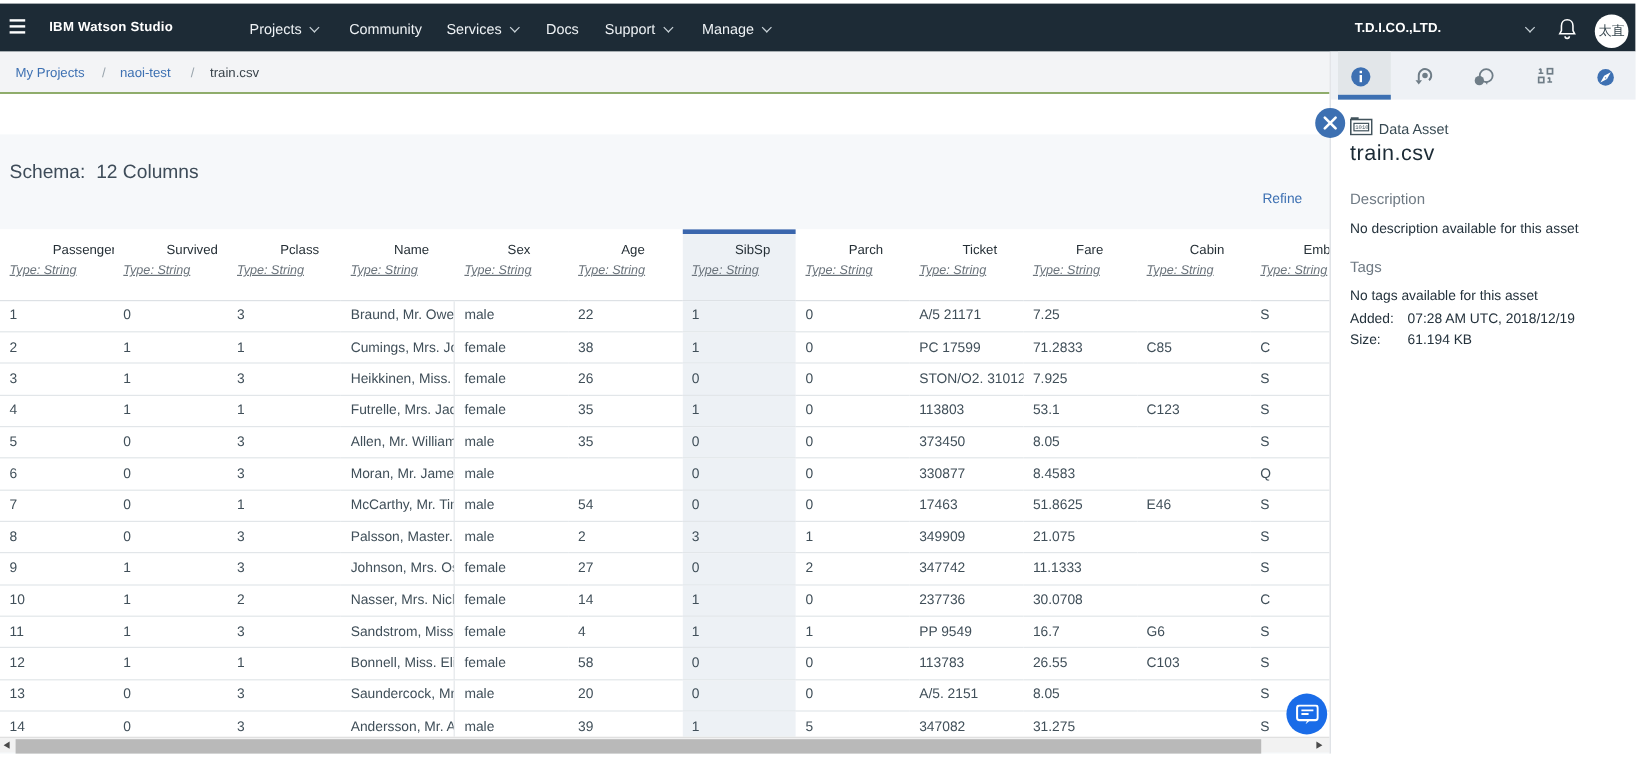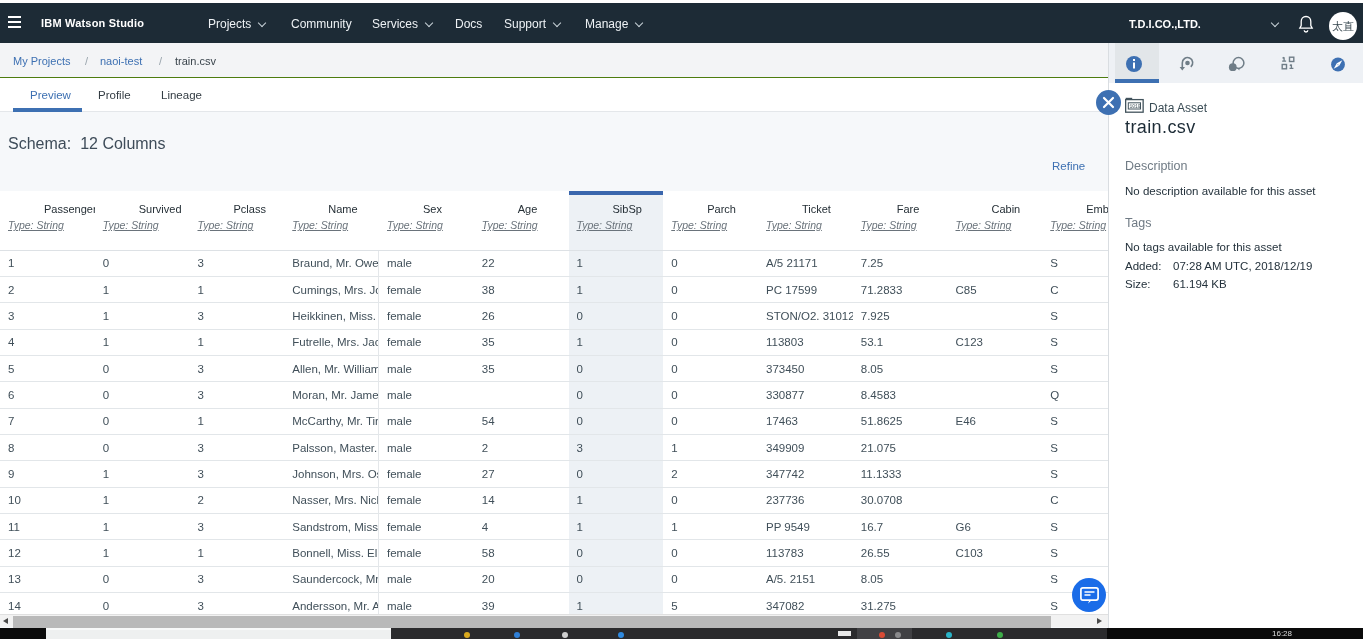--- a/index.html
+++ b/index.html
@@ -122,26 +122,20 @@
   </div>
 
   <div id="crumb">
     <span class="bluelink" style="left:13px;">My Projects</span>
     <span class="crumbsep" style="left:85px;">/</span>
     <span class="bluelink" style="left:100px;">naoi-test</span>
     <span class="crumbsep" style="left:159px;">/</span>
     <span style="left:175px;color:#3a444c;">train.csv</span>
   </div>
 
-  <div id="tabs">
-    <span style="left:30px;color:#3d70b2;">Preview</span>
-    <span style="left:98px;">Profile</span>
-    <span style="left:161px;">Lineage</span>
-    <div id="tabul"></div>
-  </div>
 
   <div id="content">
     <div id="schema">Schema:<b>12 Columns</b></div>
     <div id="refine">Refine</div>
 
     <div id="tablewrap">
       <table>
         <colgroup>
             <col>
             <col>
@@ -478,30 +472,13 @@
   </div>
 
   <div id="chatbtn">
       <svg width="19" height="17" viewBox="0 0 19 17">
         <rect x="0.9" y="0.9" width="17.2" height="12.2" rx="2" fill="none" stroke="#fff" stroke-width="1.7"></rect>
         <path d="M4.5 5 h10 M4.5 8 h6" stroke="#fff" stroke-width="1.6"></path>
         <path d="M9.5 13 L8 16.5 L12 13 Z" fill="#fff"></path>
       </svg>
     </div>
 
-  <div id="taskbar">
-    <div id="tb-start"></div>
-    <div id="tb-search"></div>
-    <div id="tb-mid"></div>
-    <div id="tb-seg"></div>
-    <div class="tbdot" style="left:464px;background:#d9a91f;"></div>
-    <div class="tbdot" style="left:514px;background:#2f7fd6;"></div>
-    <div class="tbdot" style="left:562px;background:#cfcfcf;"></div>
-    <div class="tbdot" style="left:618px;background:#2f8ae0;"></div>
-    <div style="position:absolute;left:838px;top:3px;width:13px;height:5px;background:#e8e8e8;"></div>
-    <div class="tbdot" style="left:879px;background:#d84b35;"></div>
-      <div class="tbdot" style="left:895px;background:#8a8a8c;"></div>
-    <div class="tbdot" style="left:946px;background:#2ab4c8;"></div>
-    <div class="tbdot" style="left:997px;background:#3fae4a;"></div>
-      <div style="position:absolute;left:1107px;top:0;width:256px;height:11px;background:#0a0a0a;"></div>
-    <div id="tb-time">16:28</div>
-  </div>
 </div>
 
 </body></html>

